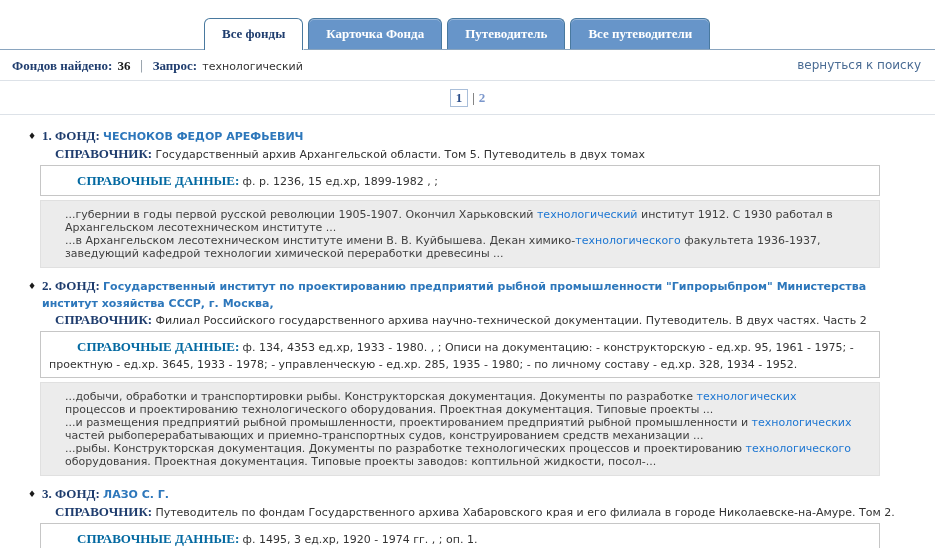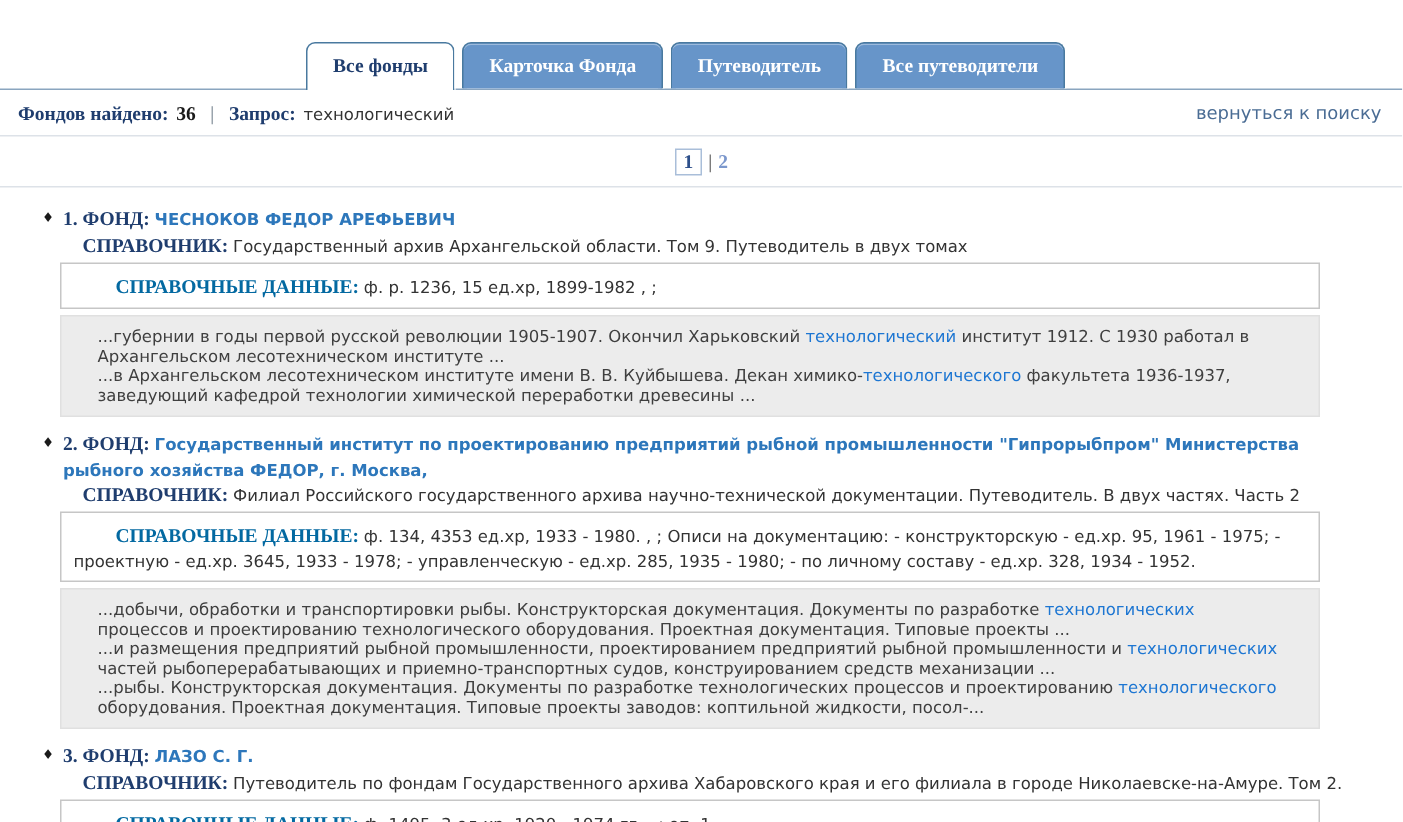--- a/index.html
+++ b/index.html
@@ -5,21 +5,21 @@
   * { margin:0; padding:0; box-sizing:border-box; }
   html,body { background:#fff; }
   body { font-family:"DejaVu Sans", sans-serif; }
   .page {
     position:relative; width:935px; height:548px; margin:0 auto;
     background:#fff; overflow:hidden;
   }
   
   .tabbar {
     display:flex; align-items:flex-end; gap:5px;
-    padding:10px 0 0 204px; height:60px;
+    padding:10px 0 0 204px; height:50px;
     border-bottom:1px solid #8aa5bf;
   }
   .tab {
     background:#6795c9; color:#fff;
     border:1px solid #49799f; border-bottom:none;
     border-radius:6px 6px 0 0;
     padding:7px 17px 7px;
     font:bold 13px "Liberation Serif", serif;
     box-shadow: inset 0 1px 0 rgba(255,255,255,.35), 1px 0 0 rgba(255,255,255,.6);
     cursor:pointer; white-space:nowrap;
@@ -105,29 +105,29 @@
     <a class="back-link">вернуться к поиску</a>
   </div>
 
   <div class="pagerow">
     <span class="page-current">1</span><span class="page-sep">|</span><span id="page-links"><a class="page-link">2</a></span>
   </div>
 
   <div class="results">
       <div class="result">
         <div class="fond-line"><span class="bullet">♦</span><span class="fond-label">1. ФОНД: </span><a class="fond-link">ЧЕСНОКОВ ФЕДОР АРЕФЬЕВИЧ</a></div>
-        <div class="sprav-line"><span class="fond-label">СПРАВОЧНИК: </span><span class="sprav-text">Государственный архив Архангельской области. Том 9. Путеводитель в двух томах</span></div>
+        <div class="sprav-line"><span class="fond-label">СПРАВОЧНИК: </span><span class="sprav-text">Государственный архив Архангельской области. Том 5. Путеводитель в двух томах</span></div>
         <div class="data-box"><span class="data-label">СПРАВОЧНЫЕ ДАННЫЕ: </span><span class="data-text">ф. р. 1236, 15 ед.хр, 1899-1982 , ;</span></div>
         <div class="snippet-box">
           <div class="frag">...губернии в годы первой русской революции 1905-1907. Окончил Харьковский <a class="hl">технологический</a> институт 1912. С 1930 работал в Архангельском лесотехническом институте ...</div>
           <div class="frag">...в Архангельском лесотехническом институте имени В. В. Куйбышева. Декан химико-<a class="hl">технологического</a> факультета 1936-1937, заведующий кафедрой технологии химической переработки древесины ...</div>
         </div>
       </div>
       <div class="result">
-        <div class="fond-line"><span class="bullet">♦</span><span class="fond-label">2. ФОНД: </span><a class="fond-link">Государственный институт по проектированию предприятий рыбной промышленности "Гипрорыбпром" Министерства рыбного хозяйства ФЕДОР, г. Москва,</a></div>
+        <div class="fond-line"><span class="bullet">♦</span><span class="fond-label">2. ФОНД: </span><a class="fond-link">Государственный институт по проектированию предприятий рыбной промышленности "Гипрорыбпром" Министерства институт хозяйства СССР, г. Москва,</a></div>
         <div class="sprav-line"><span class="fond-label">СПРАВОЧНИК: </span><span class="sprav-text">Филиал Российского государственного архива научно-технической документации. Путеводитель. В двух частях. Часть 2</span></div>
         <div class="data-box"><span class="data-label">СПРАВОЧНЫЕ ДАННЫЕ: </span><span class="data-text">ф. 134, 4353 ед.хр, 1933 - 1980. , ; Описи на документацию: - конструкторскую - ед.хр. 95, 1961 - 1975; - проектную - ед.хр. 3645, 1933 - 1978; - управленческую - ед.хр. 285, 1935 - 1980; - по личному составу - ед.хр. 328, 1934 - 1952.</span></div>
         <div class="snippet-box">
           <div class="frag">...добычи, обработки и транспортировки рыбы. Конструкторская документация. Документы по разработке <a class="hl">технологических</a> процессов и проектированию технологического оборудования. Проектная документация. Типовые проекты ...</div>
           <div class="frag">...и размещения предприятий рыбной промышленности, проектированием предприятий рыбной промышленности и <a class="hl">технологических</a> частей рыбоперерабатывающих и приемно-транспортных судов, конструированием средств механизации ...</div>
           <div class="frag">...рыбы. Конструкторская документация. Документы по разработке технологических процессов и проектированию <a class="hl">технологического</a> оборудования. Проектная документация. Типовые проекты заводов: коптильной жидкости, посол-...</div>
         </div>
       </div>
       <div class="result">
         <div class="fond-line"><span class="bullet">♦</span><span class="fond-label">3. ФОНД: </span><a class="fond-link">ЛАЗО С. Г.</a></div>

